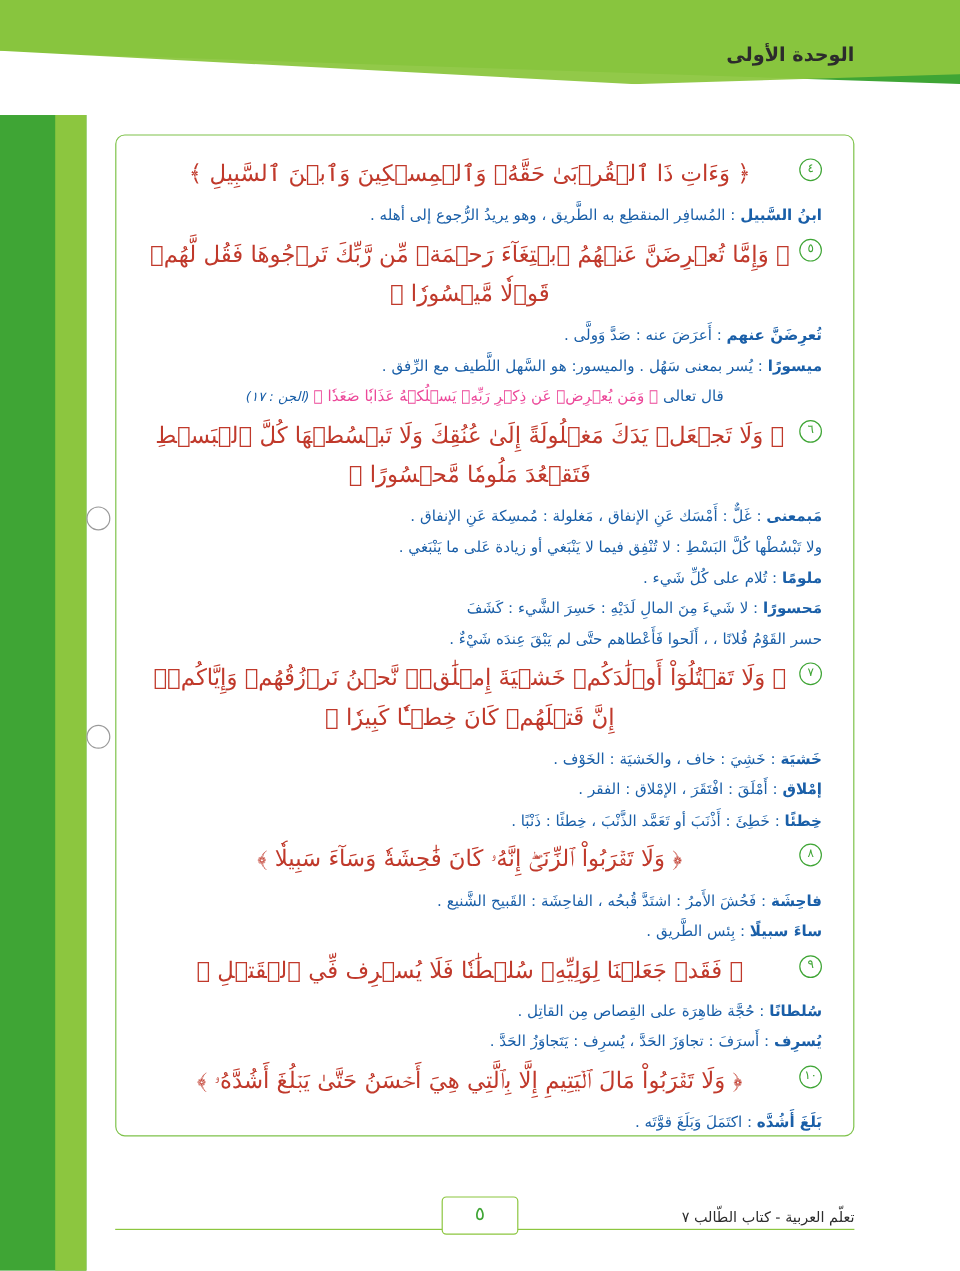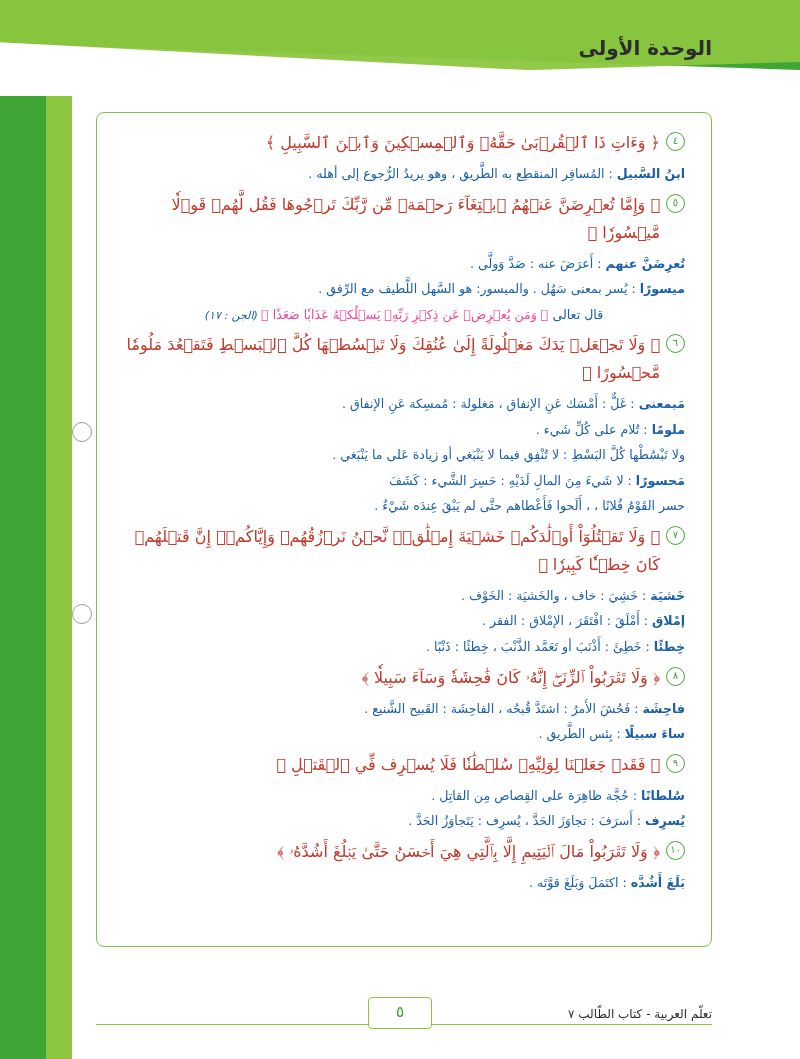--- a/index.html
+++ b/index.html
@@ -69,21 +69,21 @@
     top: 0;
     left: 46px;
     width: 26px;
     height: 100%;
     background: #8cc63f;
   }
   .unit-title {
     position: absolute;
     top: 36px;
     right: 88px;
-    font-size: 20px;
+    font-size: 16px;
     font-weight: bold;
     color: #2c2c2c;
     direction: rtl;
     font-family: "DejaVu Sans", "Liberation Sans", sans-serif;
   }
 
   
   .content-card {
     position: absolute;
     top: 112px;
@@ -148,23 +148,23 @@
     border: 1px solid #3fa535;
     border-radius: 50%;
     color: #3fa535;
     font-size: 10px;
     line-height: 15px;
     text-align: center;
     margin-top: 3px;
   }
   .ayah-text {
     color: #c0392b;
-    font-size: 16px;
+    font-size: 19px;
     line-height: 1.75;
-    text-align: right;
+    text-align: center;
     flex: 1 1 auto;
     font-family: "DejaVu Sans", "Liberation Sans", sans-serif;
   }
   .gloss {
     color: #1a5fa8;
     font-size: 12.6px;
     line-height: 1.95;
     text-align: right;
     margin: 1px 0;
     font-family: "DejaVu Sans", "Liberation Sans", sans-serif;
@@ -267,22 +267,22 @@
         <div class="gloss"><span class="term">تُعرِضَنَّ عنهم</span><span> : أَعرَضَ عنه : صَدَّ وَولَّى .</span></div>
         <div class="gloss"><span class="term">ميسورًا</span><span> : يُسر بمعنى سَهُل . والميسور: هو السَّهل اللَّطيف مع الرِّفق .</span></div>
         <div class="quote-line"><span>قال تعالى </span><span class="verse">﴿ وَمَن يُعۡرِضۡ عَن ذِكۡرِ رَبِّهِۦ يَسۡلُكۡهُ عَذَابٗا صَعَدٗا ﴾</span><span class="ref"> (الجن : ١٧)</span></div>
       </div>
       <div class="entry">
         <div class="ayah-line">
           <div class="num-badge">٦</div>
           <div class="ayah-text">﴿ وَلَا تَجۡعَلۡ يَدَكَ مَغۡلُولَةً إِلَىٰ عُنُقِكَ وَلَا تَبۡسُطۡهَا كُلَّ ٱلۡبَسۡطِ فَتَقۡعُدَ مَلُومٗا مَّحۡسُورًا ﴾</div>
         </div>
         <div class="gloss"><span class="term">مَبمعنى</span><span> : غَلٌّ : أَمْسَك عَنِ الإنفاق ، مَغلولة : مُمسِكة عَنِ الإنفاق .</span></div>
+        <div class="gloss"><span class="term"></span><span>ولا تَبْسُطْها كُلَّ البَسْطِ : لا تُنْفِق فيما لا يَنْبَغي أو زيادة عَلى ما يَنْبَغي .</span></div>
         <div class="gloss"><span class="term">ملومًا</span><span> : تُلام على كُلِّ شَيء .</span></div>
-        <div class="gloss"><span class="term"></span><span>ولا تَبْسُطْها كُلَّ البَسْطِ : لا تُنْفِق فيما لا يَنْبَغي أو زيادة عَلى ما يَنْبَغي .</span></div>
         <div class="gloss"><span class="term">مَحسورًا</span><span> : لا شَيءَ مِنَ المالِ لَدَيْهِ : حَسِرَ الشَّيء : كَشَفَ</span></div>
         <div class="gloss"><span class="term"></span><span>حسر القَوْمُ فُلانًا ،  ، أَلَحوا فَأَعْطاهم حتَّى لم يَبْقَ عِندَه شَيْءٌ .</span></div>
       </div>
       <div class="entry">
         <div class="ayah-line">
           <div class="num-badge">٧</div>
           <div class="ayah-text">﴿ وَلَا تَقۡتُلُوٓاْ أَوۡلَٰدَكُمۡ خَشۡيَةَ إِمۡلَٰقٖۖ نَّحۡنُ نَرۡزُقُهُمۡ وَإِيَّاكُمۡۚ إِنَّ قَتۡلَهُمۡ كَانَ خِطۡـٔٗا كَبِيرٗا ﴾</div>
         </div>
         <div class="gloss"><span class="term">خَشيَة</span><span> : خَشِيَ : خاف ، والخَشيَة : الخَوْف .</span></div>
         <div class="gloss"><span class="term">إمْلاق</span><span> : أَمْلَقَ : افْتَقَرَ ، الإمْلاق : الفقر .</span></div>

